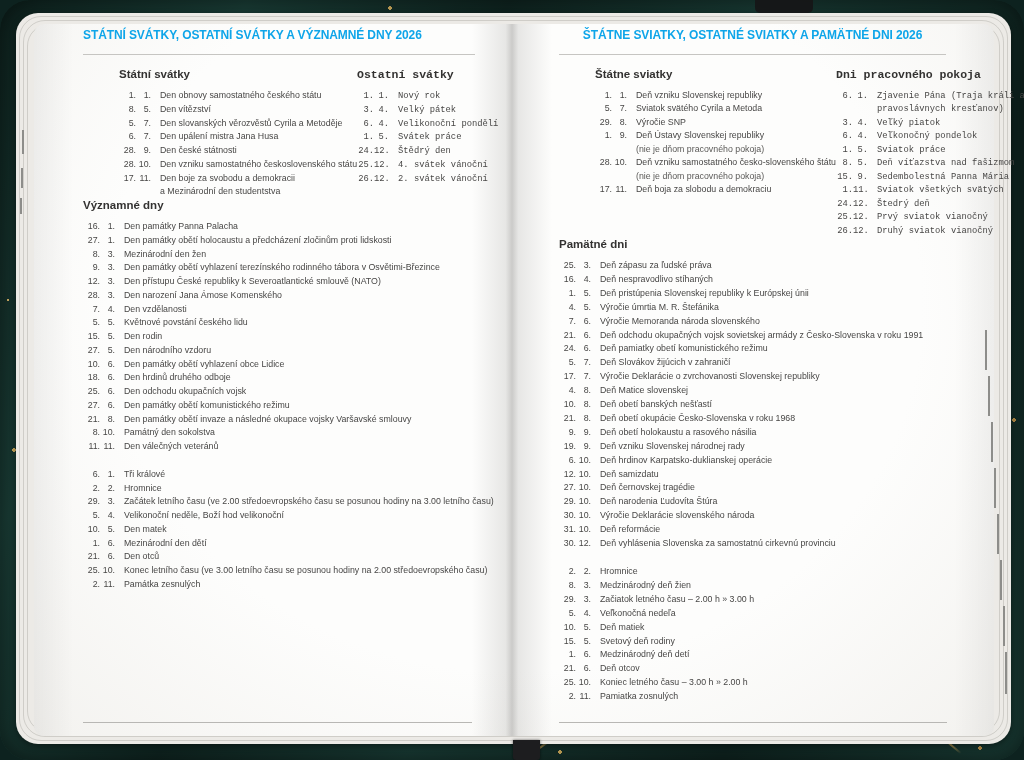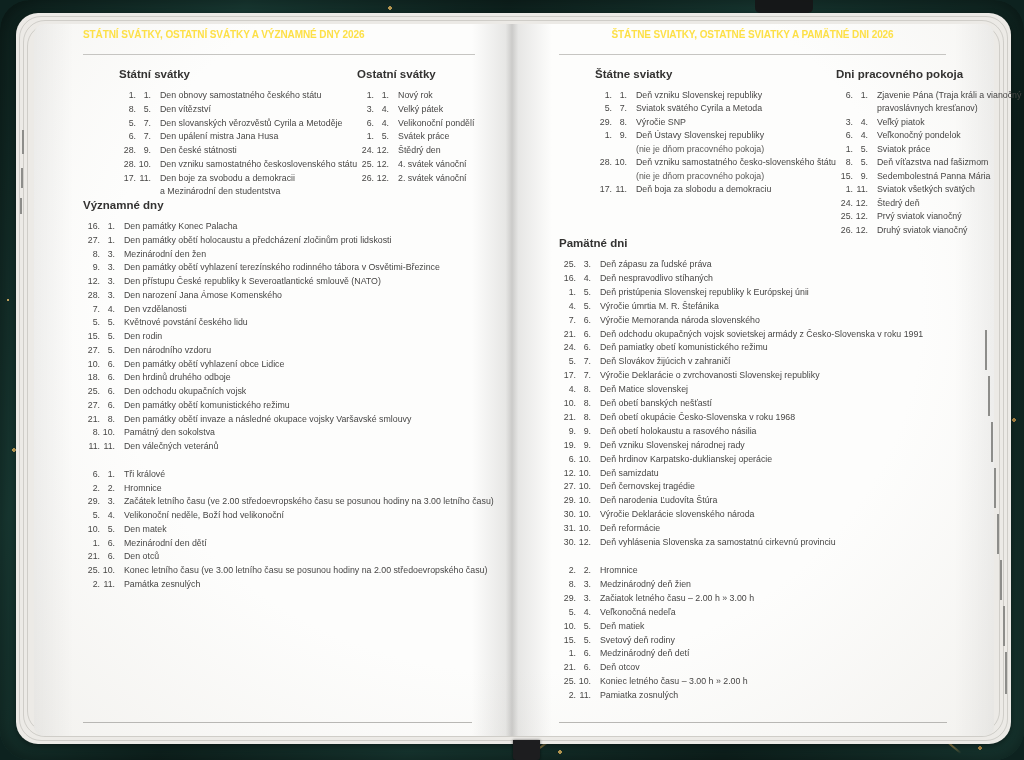--- a/index.html
+++ b/index.html
@@ -49,28 +49,28 @@
   
   .tab-mark{position:absolute;width:2px;background:#8d8d8a;}
   
   .ribbon-bottom{position:absolute;left:513px;top:740px;width:27px;height:20px;background:#1d1d1f;border-radius:0 0 3px 3px;box-shadow:0 0 3px rgba(0,0,0,.6);}
   .ribbon-top{position:absolute;left:755px;top:0;width:58px;height:13px;background:#161617;border-radius:0 0 5px 5px;opacity:.92;}
   
   .page{position:absolute;top:26px;color:#474645;}
   .page-left{left:83px;width:392px;}
   .page-right{left:559px;width:387px;}
   .page-title{
-    font-size:10px;font-weight:bold;color:#fde047;letter-spacing:-.1px;line-height:18px;white-space:nowrap;
+    font-size:12px;font-weight:bold;color:#0ea5e9;letter-spacing:-.1px;line-height:18px;white-space:nowrap;
   }
   .page-right .page-title{text-align:center;}
   .title-rule{border:0;border-top:1px solid #c6c5c2;margin:10px 0 0 0;}
   .cols{display:flex;margin-top:13px;margin-left:36px;}
   .page-left .col1{flex:0 0 203px;}
   .page-right .col1{flex:0 0 197px;}
-  .col2{flex:1 1 auto;}
+  .col2{flex:1 1 auto;font-family:Liberation Mono, monospace;}
   .sec-title{font-size:11.5px;font-weight:bold;color:#333231;margin:0 0 9px 0;}
   .list{display:block;}
   .row{display:grid;grid-template-columns:17px 15px auto;align-items:baseline;}
   .page-left .row{line-height:13.75px;font-size:8.8px;}
   .page-right .row{line-height:13.45px;font-size:8.8px;}
   .page-right .big .row{line-height:13.9px;}
   .row .d,.row .m{text-align:right;}
   .row .t{padding-left:9px;white-space:nowrap;}
   .row.it .t{color:#5a5957;}
   .sec-block{}
@@ -202,21 +202,21 @@
           </div>
         </div>
     </div>
   </div>
   <div class="sec-block">
     <div class="sec-title">Významné dny</div>
     <div class="list">
         <div class="row">
           <span class="d">16.</span>
           <span class="m">1.</span>
-          <span class="t">Den památky Konec Palacha</span>
+          <span class="t">Den památky Panna Palacha</span>
         </div>
         <div class="row">
           <span class="d">27.</span>
           <span class="m">1.</span>
           <span class="t">Den památky obětí holocaustu a předcházení zločinům proti lidskosti</span>
         </div>
         <div class="row">
           <span class="d">8.</span>
           <span class="m">3.</span>
           <span class="t">Mezinárodní den žen</span>

